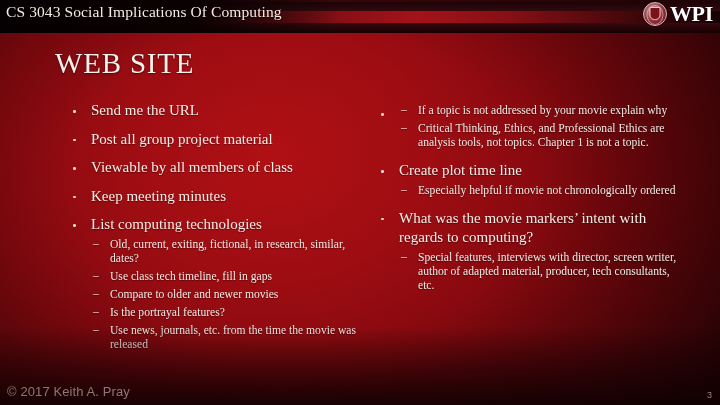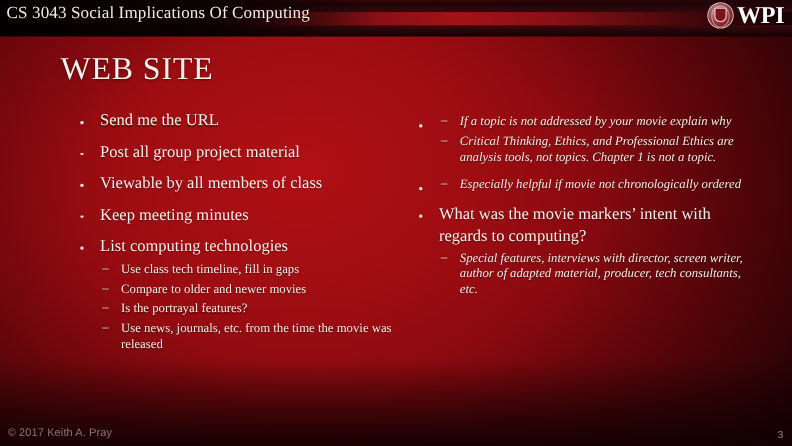--- a/index.html
+++ b/index.html
@@ -221,28 +221,28 @@
     top: -1px;
     font-size: 11.6px;
     color: #ece0db;
   }
 
   
   #col-left ul.lvl1 > li.b1 { margin-bottom: 9px; }
   #col-left ul.lvl1 > li.b1.has-sub { margin-bottom: 0; }
   #col-right ul.lvl1 > li.b1 { margin-bottom: 2px; }
   #col-right ul.lvl1 > li.b1.has-sub { margin-bottom: 0; }
-  #col-right ul.lvl2 { margin-bottom: 11px; font-style: italic; }
+  #col-right ul.lvl2 { margin-bottom: 11px; }
 
   
   #footer-copyright {
     position: absolute;
     left: 7px;
     bottom: 6px;
-    font-size: 10px;
+    font-size: 13px;
     color: #9a7a79;
     font-family: "Liberation Sans", "DejaVu Sans", sans-serif;
     letter-spacing: 0.1px;
     opacity: 0.95;
   }
   #footer-slide-number {
     position: absolute;
     right: 8px;
     bottom: 5px;
     font-size: 9px;
@@ -281,37 +281,39 @@
           </li>
           <li class="b1">
             <span class="b1-text">Viewable by all members of class</span>
           </li>
           <li class="b1">
             <span class="b1-text">Keep meeting minutes</span>
           </li>
           <li class="b1 has-sub">
             <span class="b1-text">List computing technologies</span>
             <ul class="lvl2">
+              <li class="b2">Old, current, exiting, fictional, in research, similar, dates?</li>
               <li class="b2">Use class tech timeline, fill in gaps</li>
               <li class="b2">Compare to older and newer movies</li>
               <li class="b2">Is the portrayal features?</li>
               <li class="b2">Use news, journals, etc. from the time the movie was released</li>
             </ul>
           </li>
         </ul>
     </div>
     <div class="column" id="col-right">
       <ul class="lvl1">
           <li class="b1 has-sub">
             <ul class="lvl2">
               <li class="b2">If a topic is not addressed by your movie explain why</li>
               <li class="b2">Critical Thinking, Ethics, and Professional Ethics are analysis tools, not topics. Chapter 1 is not a topic.</li>
             </ul>
           </li>
           <li class="b1 has-sub">
+            <span class="b1-text">Create plot time line</span>
             <ul class="lvl2">
               <li class="b2">Especially helpful if movie not chronologically ordered</li>
             </ul>
           </li>
           <li class="b1 has-sub">
             <span class="b1-text">What was the movie markers’ intent with regards to computing?</span>
             <ul class="lvl2">
               <li class="b2">Special features, interviews with director, screen writer, author of adapted material, producer, tech consultants, etc.</li>
             </ul>
           </li>

